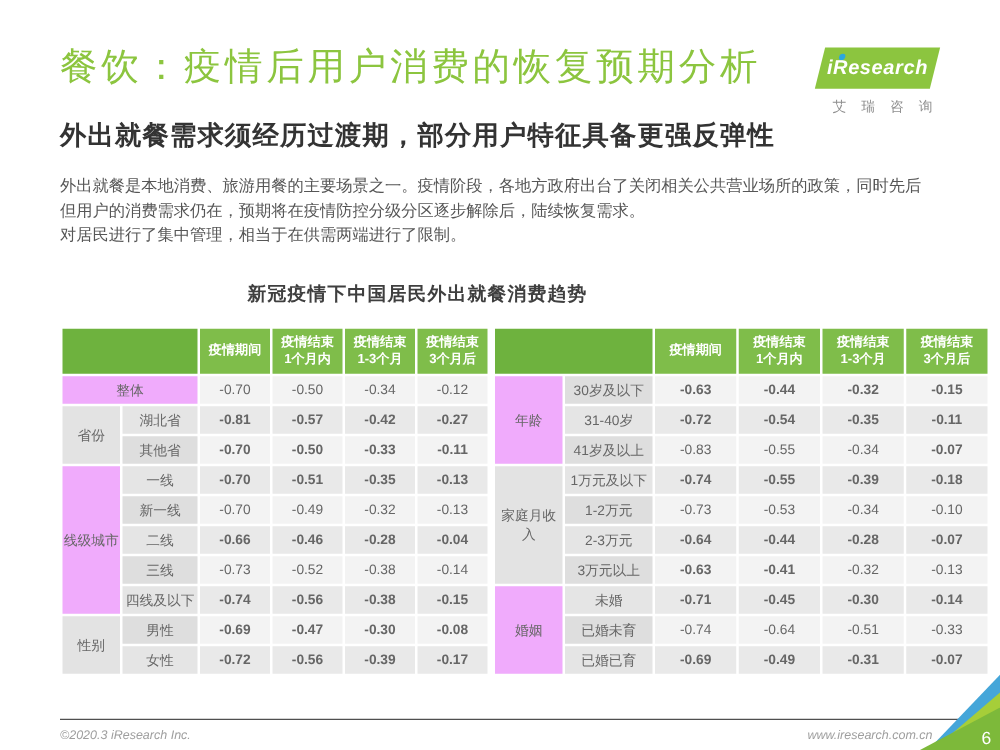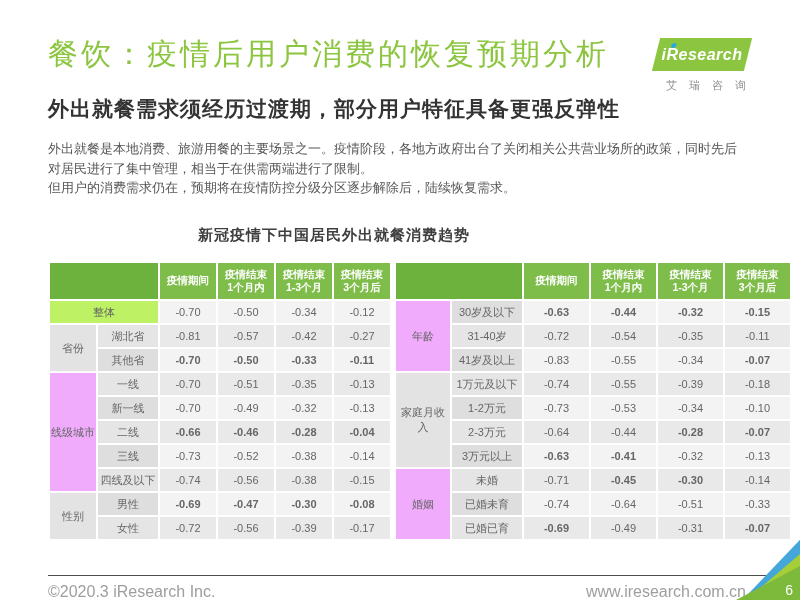--- a/index.html
+++ b/index.html
@@ -36,34 +36,34 @@
              table-layout:fixed;}
   #tleft{left:48px;width:342px;}
   #tright{left:394px;width:398px;}
   table.half th{height:36px;padding:0;font-size:10.5px;font-weight:700;color:#ffffff;
                 text-align:center;vertical-align:middle;white-space:pre-line;line-height:1.25;}
   th.h-corner{background:#6eb23e;}
   th.h-col{background:#7fbd4a;}
   table.half td{height:22px;padding:0;font-size:11px;text-align:center;vertical-align:middle;
                 color:#666666;}
   td.lbl{color:#555555;font-size:10.5px;}
-  td.total{background:#bef264;font-family:Liberation Serif, serif;}
+  td.total{background:#f0abfc;font-family:Liberation Serif, serif;}
   td.grp-a{background:#f0abfc;}
   td.grp-b{background:#e3e3e3;}
   td.l-odd{background:#dedede;}
   td.l-even{background:#e5e5e5;}
   td.d-odd{background:#f3f3f3;}
-  td.d-even{background:#e9e9e9;}
+  td.d-even{background:#e9e9e9;font-weight:bold;}
   td.green{color:#7cb342;font-weight:700;}
 
   
   .source{position:absolute;left:48px;top:557px;font-size:10px;color:#8a8a8a;}
   .divider{position:absolute;left:48px;top:575px;width:744px;height:1px;background:#4f4f4f;}
   .footer{position:absolute;left:48px;top:583px;width:744px;display:flex;
-          justify-content:space-between;font-size:16px;color:#9e9e9e;}
+          justify-content:space-between;font-size:10px;color:#9e9e9e;font-style:italic;}
   .footer .fr{margin-right:46px;}
 
   
   .corner{position:absolute;right:0;bottom:0;width:64px;height:64px;}
   .tri{position:absolute;right:0;bottom:0;width:64px;height:64px;}
   .tri-blue {background:#45a6d9;clip-path:polygon(100% 6%, 100% 100%, 10% 100%);}
   .tri-lime {background:#a6ce39;clip-path:polygon(100% 28%, 100% 100%, 16% 100%);}
   .tri-green{background:#7db93a;clip-path:polygon(100% 47%, 100% 100%, 0% 100%);}
   .pnum{position:absolute;right:7px;bottom:2px;color:#ffffff;font-size:14px;}
 </style>
@@ -79,22 +79,22 @@
       <div class="logo-text">iResearch</div>
       <div class="logo-dot"></div>
     </div>
     <div class="logo-cn">艾瑞咨询</div>
   </div>
 
   <h2 class="subtitle">外出就餐需求须经历过渡期，部分用户特征具备更强反弹性</h2>
 
   <div class="body-text">
     <p>外出就餐是本地消费、旅游用餐的主要场景之一。疫情阶段，各地方政府出台了关闭相关公共营业场所的政策，同时先后</p>
+    <p>但用户的消费需求仍在，预期将在疫情防控分级分区逐步解除后，陆续恢复需求。</p>
     <p>对居民进行了集中管理，相当于在供需两端进行了限制。</p>
-    <p>但用户的消费需求仍在，预期将在疫情防控分级分区逐步解除后，陆续恢复需求。</p>
   </div>
 
   <h3 class="table-title">新冠疫情下中国居民外出就餐消费趋势</h3>
 
   <table class="half" id="tleft">
       <colgroup>
         <col style="width: 46px;">
         <col style="width: 60px;">
         <col style="width: 56px;">
         <col style="width: 56px;">

